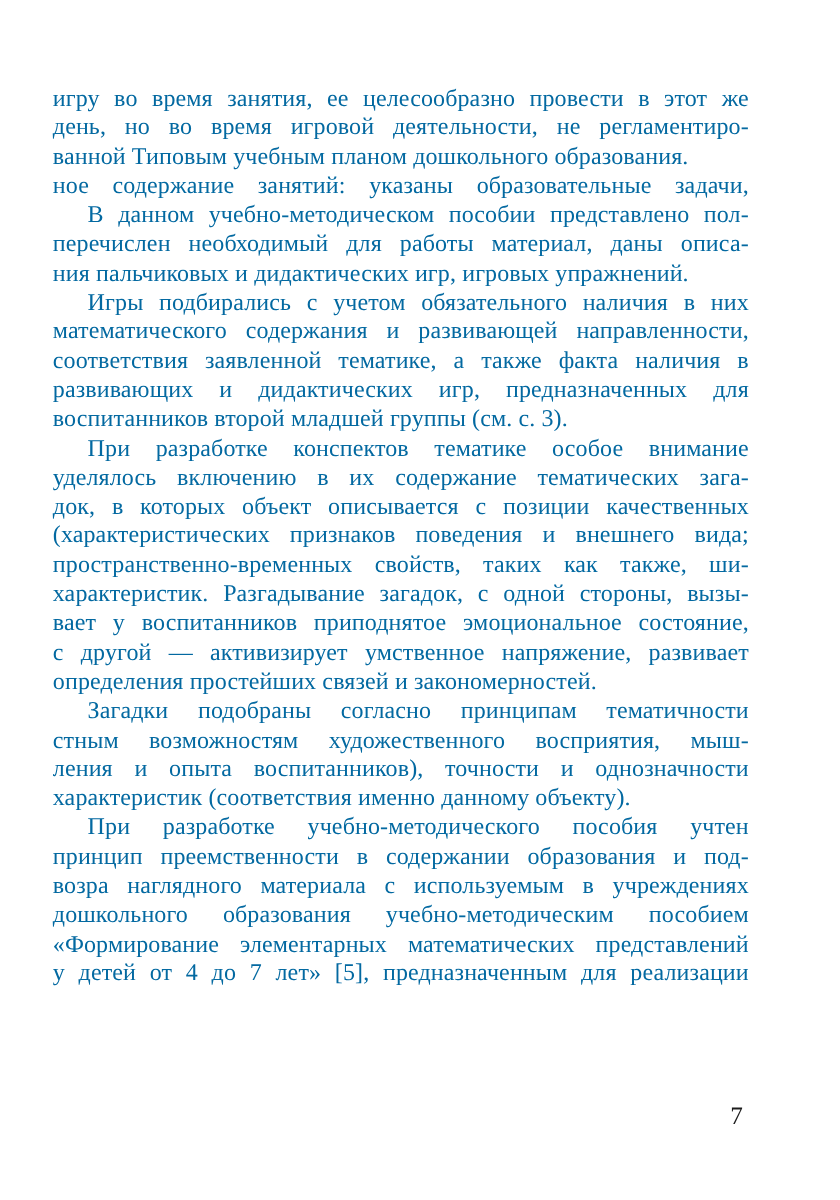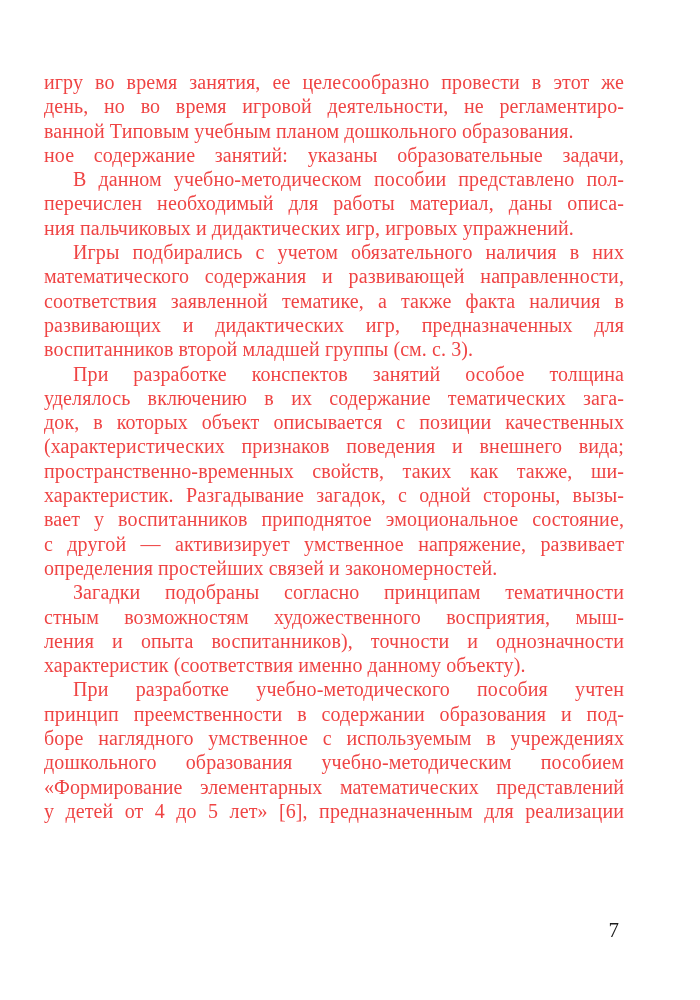--- a/index.html
+++ b/index.html
@@ -51,59 +51,59 @@
     text-align: right;
     font-size: 21px;
     line-height: 24px;
     color: #1c1c1c;
   }
 </style>
 </head>
 <body style="background: rgb(255, 255, 255);">
 
 <div class="page">
-  <div class="text-block" id="text-block" style="color: #ef4444;">
+  <div class="text-block" id="text-block" style="color: #0369a1;">
       <div class="paragraph">
         <div class="line">игру во время занятия, ее целесообразно провести в этот же</div>
         <div class="line">день, но во время игровой деятельности, не регламентиро-</div>
         <div class="line para-end">ванной Типовым учебным планом дошкольного образования.</div>
       </div>
       <div class="paragraph">
         <div class="line">ное содержание занятий: указаны образовательные задачи,</div>
         <div class="line indent">В данном учебно-методическом пособии представлено пол-</div>
         <div class="line">перечислен необходимый для работы материал, даны описа-</div>
         <div class="line para-end">ния пальчиковых и дидактических игр, игровых упражнений.</div>
       </div>
       <div class="paragraph">
         <div class="line indent">Игры подбирались с учетом обязательного наличия в них</div>
         <div class="line">математического содержания и развивающей направленности,</div>
         <div class="line">соответствия заявленной тематике, а также факта наличия в</div>
         <div class="line">развивающих и дидактических игр, предназначенных для</div>
         <div class="line para-end">воспитанников второй младшей группы (см. с. 3).</div>
       </div>
       <div class="paragraph">
-        <div class="line indent">При разработке конспектов занятий особое толщина</div>
+        <div class="line indent">При разработке конспектов тематике особое внимание</div>
         <div class="line">уделялось включению в их содержание тематических зага-</div>
         <div class="line">док, в которых объект описывается с позиции качественных</div>
         <div class="line">(характеристических признаков поведения и внешнего вида;</div>
         <div class="line">пространственно-временных свойств, таких как также, ши-</div>
         <div class="line">характеристик. Разгадывание загадок, с одной стороны, вызы-</div>
         <div class="line">вает у воспитанников приподнятое эмоциональное состояние,</div>
         <div class="line">с другой — активизирует умственное напряжение, развивает</div>
         <div class="line para-end">определения простейших связей и закономерностей.</div>
       </div>
       <div class="paragraph">
         <div class="line indent">Загадки подобраны согласно принципам тематичности</div>
         <div class="line">стным возможностям художественного восприятия, мыш-</div>
         <div class="line">ления и опыта воспитанников), точности и однозначности</div>
         <div class="line para-end">характеристик (соответствия именно данному объекту).</div>
       </div>
       <div class="paragraph">
         <div class="line indent">При разработке учебно-методического пособия учтен</div>
         <div class="line">принцип преемственности в содержании образования и под-</div>
-        <div class="line">боре наглядного умственное с используемым в учреждениях</div>
+        <div class="line">возра наглядного материала с используемым в учреждениях</div>
         <div class="line">дошкольного образования учебно-методическим пособием</div>
         <div class="line">«Формирование элементарных математических представлений</div>
-        <div class="line">у детей от 4 до 5 лет» [6], предназначенным для реализации</div>
+        <div class="line">у детей от 4 до 7 лет» [5], предназначенным для реализации</div>
       </div>
     </div>
   <div class="page-number">7</div>
 </div>
 
 </body></html>

